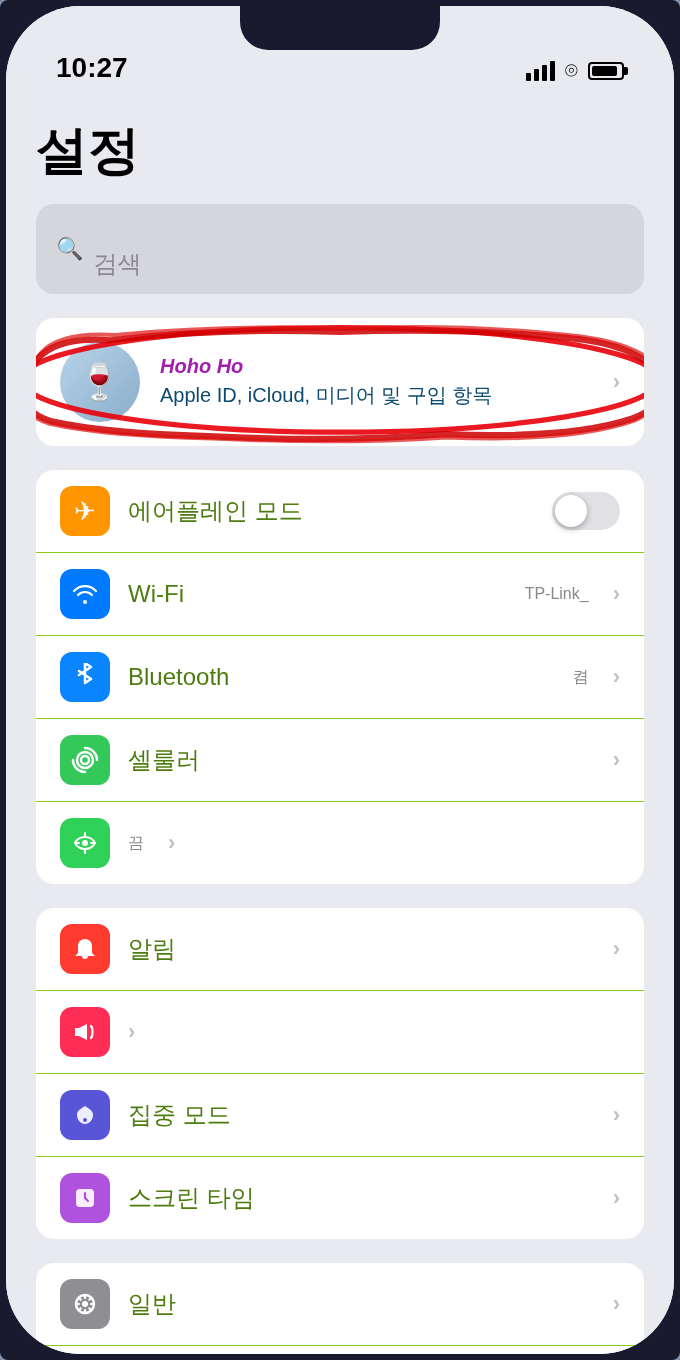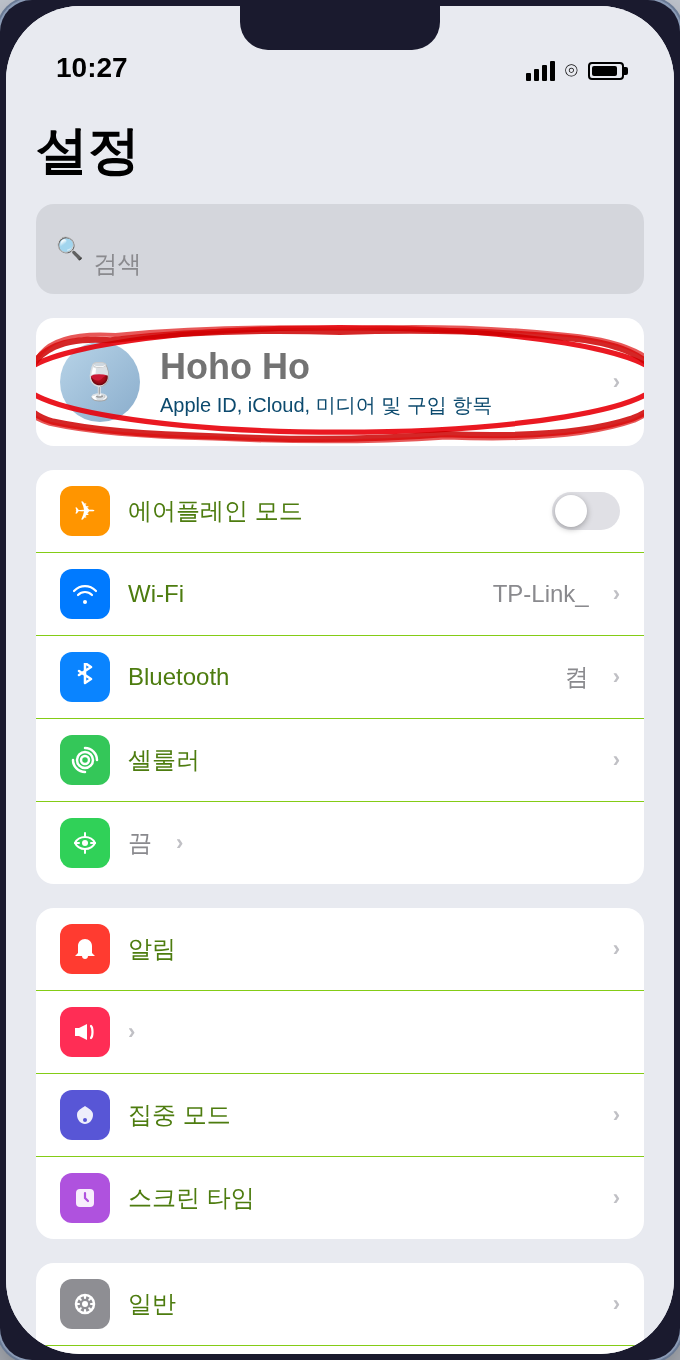--- a/index.html
+++ b/index.html
@@ -10,21 +10,21 @@
       justify-content: center;
       align-items: center;
       min-height: 100vh;
       font-family: -apple-system, 'SF Pro Display', 'Helvetica Neue', Arial, sans-serif;
     }
 
     .phone-frame {
       width: 680px;
       height: 1360px;
       background: #1a1a2e;
-      border-radius: 32px;
+      border-radius: 8px;
       position: relative;
       box-shadow:
         0 0 0 2px #8a9ab5,
         0 0 0 4px #6a7a95,
         0 30px 80px rgba(0,0,0,0.6);
       overflow: hidden;
     }
 
     .phone-inner {
       position: absolute;
@@ -171,23 +171,24 @@
       display: flex;
       align-items: center;
       justify-content: center;
       font-size: 32px;
     }
 
     .profile-info {
       flex: 1;
     }
     .profile-name {
-      font-size: 36px;
+      font-size: 20px;
       font-weight: 600;
-      color: #737373;
+      color: #a21caf;
+      font-style: italic;
     }
     .profile-sub {
       font-size: 20px;
       color: #0c4a6e;
       margin-top: 4px;
     }
 
     .chevron {
       color: #c0c0c5;
       font-size: 22px;
@@ -219,21 +220,21 @@
       color: #fff;
     }
 
     .setting-label {
       flex: 1;
       font-size: 24px;
       color: #4d7c0f;
     }
 
     .setting-value {
-      font-size: 24px;
+      font-size: 16px;
       color: #8a8a8e;
       margin-right: 6px;
     }
 
     
     .toggle {
       width: 68px;
       height: 38px;
       background: #e0e0e5;
       border-radius: 19px;

